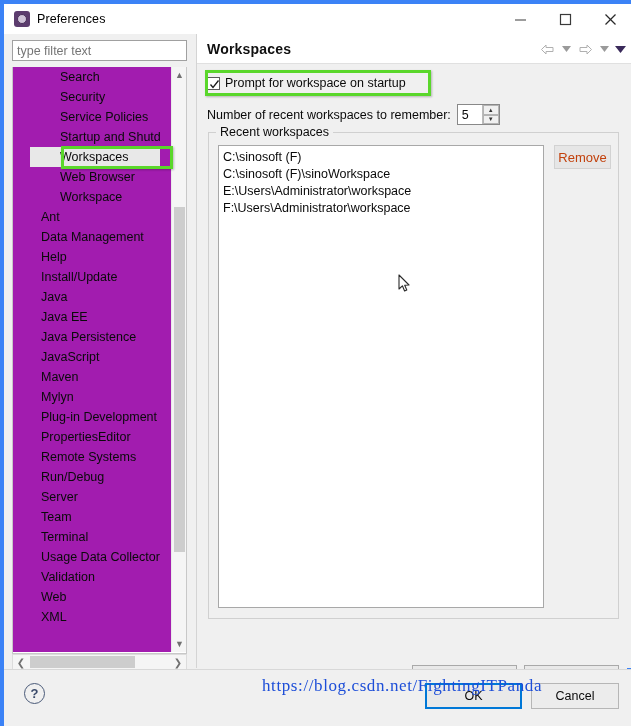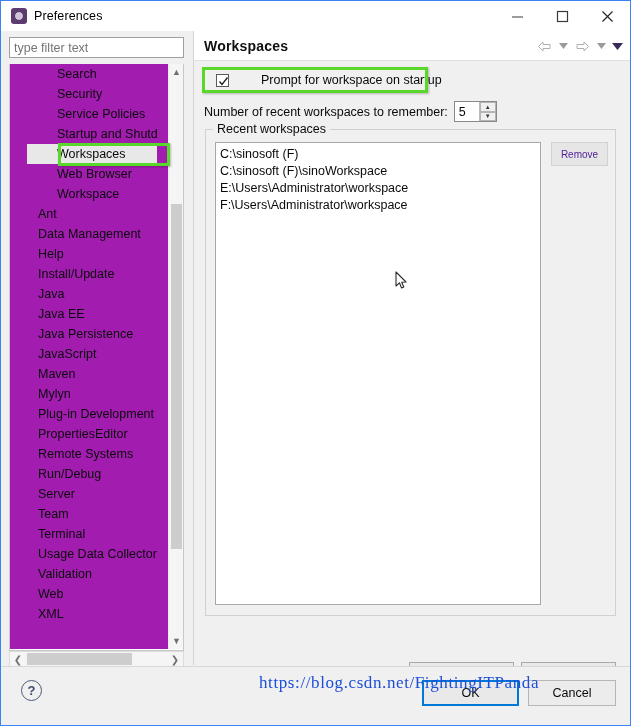--- a/index.html
+++ b/index.html
@@ -9,21 +9,21 @@
     background: #ffffff;
     font-family: "Liberation Sans", sans-serif;
     overflow: hidden;
   }
 
   #window {
     position: relative;
     width: 631px;
     height: 726px;
     background: #f0f0f0;
-    border: 1px solid #3b82f6;
+    border: 4px solid #3b82f6;
   }
 
   
   #titlebar {
     position: absolute; left: 0; top: 0;
     width: 629px; height: 30px;
     background: #ffffff;
     display: flex; align-items: center;
   }
   #title-icon {
@@ -176,22 +176,22 @@
   }
   #hl-checkbox { left: 201px; top: 66px; width: 226px; height: 26px; }
   #hl-tree     { left: 57px;  top: 142px; width: 112px; height: 23px; }
 
   
   #content {
     position: relative;
     padding: 0;
   }
   #chk-row {
-    position: absolute; left: 22px; top: 12px;
-    display: flex; align-items: flex-end; gap: 27px;
+    position: absolute; left: 10px; top: 12px;
+    display: flex; align-items: flex-end;
   }
   .checkbox {
     width: 13px; height: 13px;
     background: #ffffff;
     border: 1px solid #5a5a5a;
     margin-right: 5px;
     position: relative;
   }
   .checkbox svg { position: absolute; left: 1px; top: 1px; }
   #chk-label { font-size: 12.5px; color: #0a0a0a; }
@@ -254,22 +254,22 @@
     font-size: 12.5px;
     line-height: 17px;
     color: #0a0a0a;
     white-space: nowrap;
   }
   #remove-btn {
     position: absolute; left: 345px; top: 12px;
     width: 57px; height: 24px;
     background: #e6e6e6;
     border: 1px solid #d2d2d2;
-    color: #4c1d95;
-    font-size: 10px;
+    color: #c2410c;
+    font-size: 13px;
     display: flex; align-items: center; justify-content: center;
     font-family: "Liberation Sans", sans-serif;
   }
 
   
   #apply-row {
     position: absolute; left: 0; right: 0; top: 598px;
     height: 30px;
     display: flex; justify-content: flex-end; align-items: center;
     padding-right: 14px; gap: 7px;

